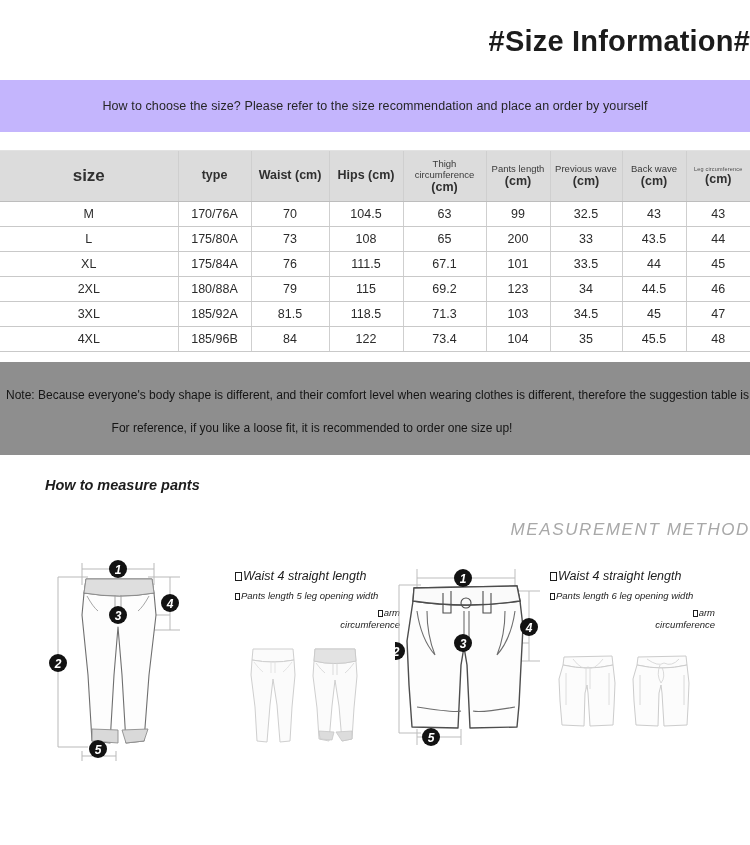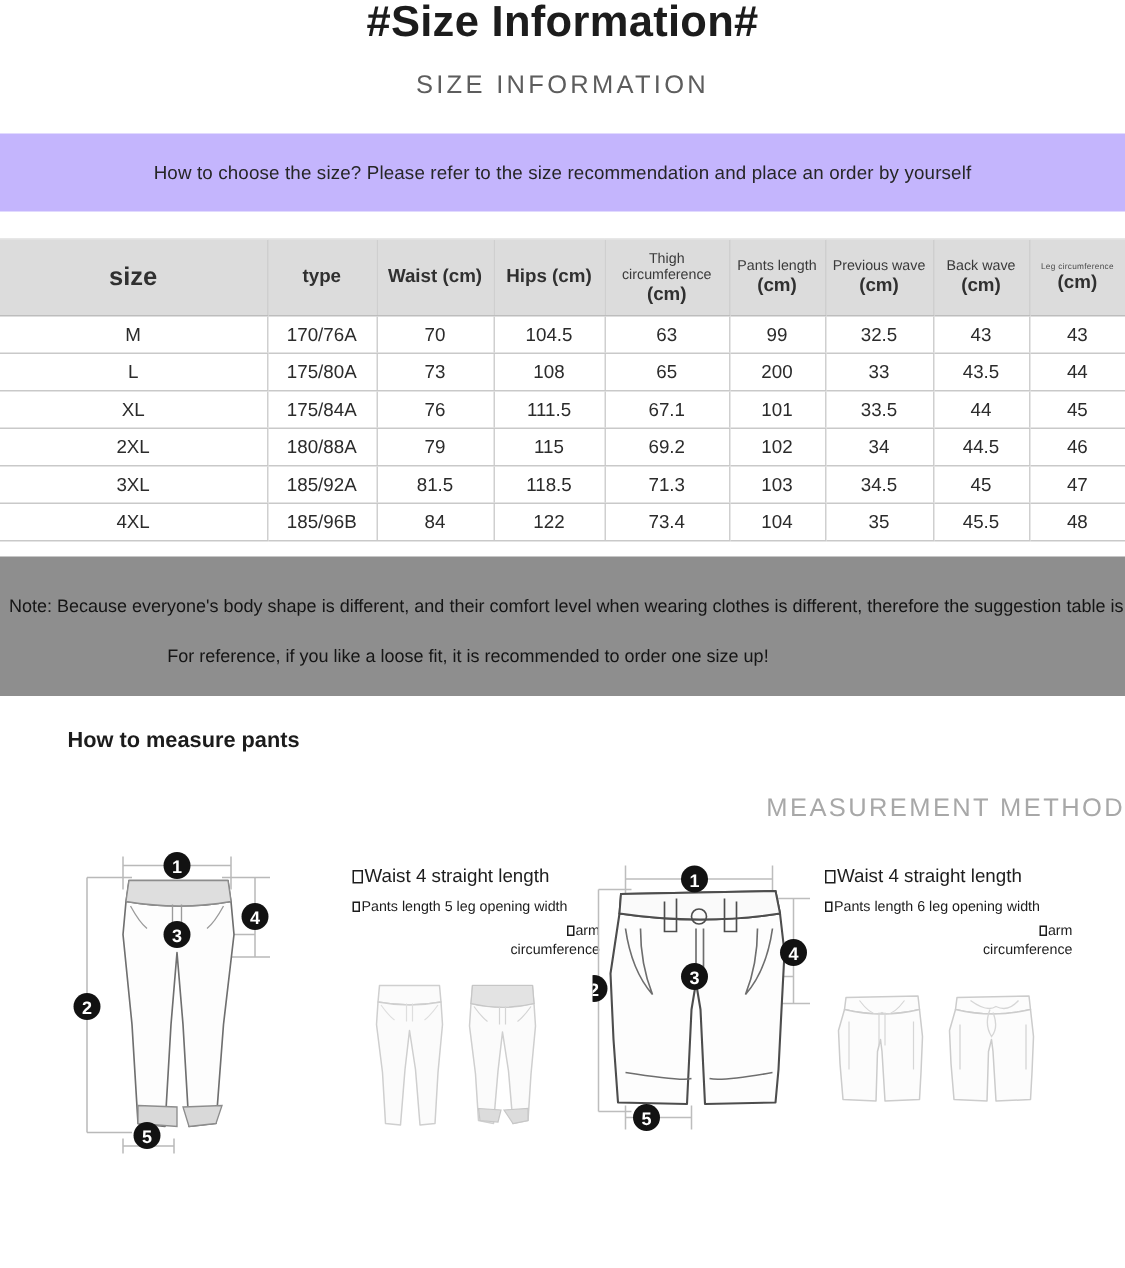--- a/index.html
+++ b/index.html
@@ -16,21 +16,22 @@
   }
   .page {
     position: relative;
     width: 750px;
     height: 845px;
     overflow: hidden;
   }
 
   
   .hero {
-    text-align: center;
+    padding-top: 26px;
+    text-align: right;
     background: #ffffff;
   }
   .hero-title {
     font-size: 29px;
     font-weight: bold;
     letter-spacing: .2px;
     color: #1c1c1c;
     line-height: 1.1;
   }
   .hero-sub {
@@ -145,20 +146,21 @@
     text-align: center;
     font-size: 12px;
     color: #151515;
   }
 
   
   .measure {
     position: relative;
     margin-top: 22px;
     padding-left: 45px;
+    font-style: italic;
   }
   .measure-title {
     font-size: 14.5px;
     font-weight: bold;
     color: #1c1c1c;
     line-height: 1.2;
   }
   .measure-sub {
     margin-top: 26px;
     font-size: 17px;
@@ -245,21 +247,20 @@
     top: 1px;
   }
 </style>
 </head>
 <body>
 
 <div class="page">
 
   <div class="hero">
     <div class="hero-title">#Size Information#</div>
-    <div class="hero-sub">SIZE INFORMATION</div>
   </div>
 
   <div class="intro-band">
     <div class="intro-text">How to choose the size? Please refer to the size recommendation and place an order by yourself</div>
   </div>
 
   <div class="table-wrap">
     <table class="size-table">
       <colgroup>
         <col style="width:178px">
@@ -333,21 +334,21 @@
           <td>33.5</td>
           <td>44</td>
           <td>45</td>
         </tr>
         <tr>
           <td>2XL</td>
           <td>180/88A</td>
           <td>79</td>
           <td>115</td>
           <td>69.2</td>
-          <td>102</td>
+          <td>123</td>
           <td>34</td>
           <td>44.5</td>
           <td>46</td>
         </tr>
         <tr>
           <td>3XL</td>
           <td>185/92A</td>
           <td>81.5</td>
           <td>118.5</td>
           <td>71.3</td>

